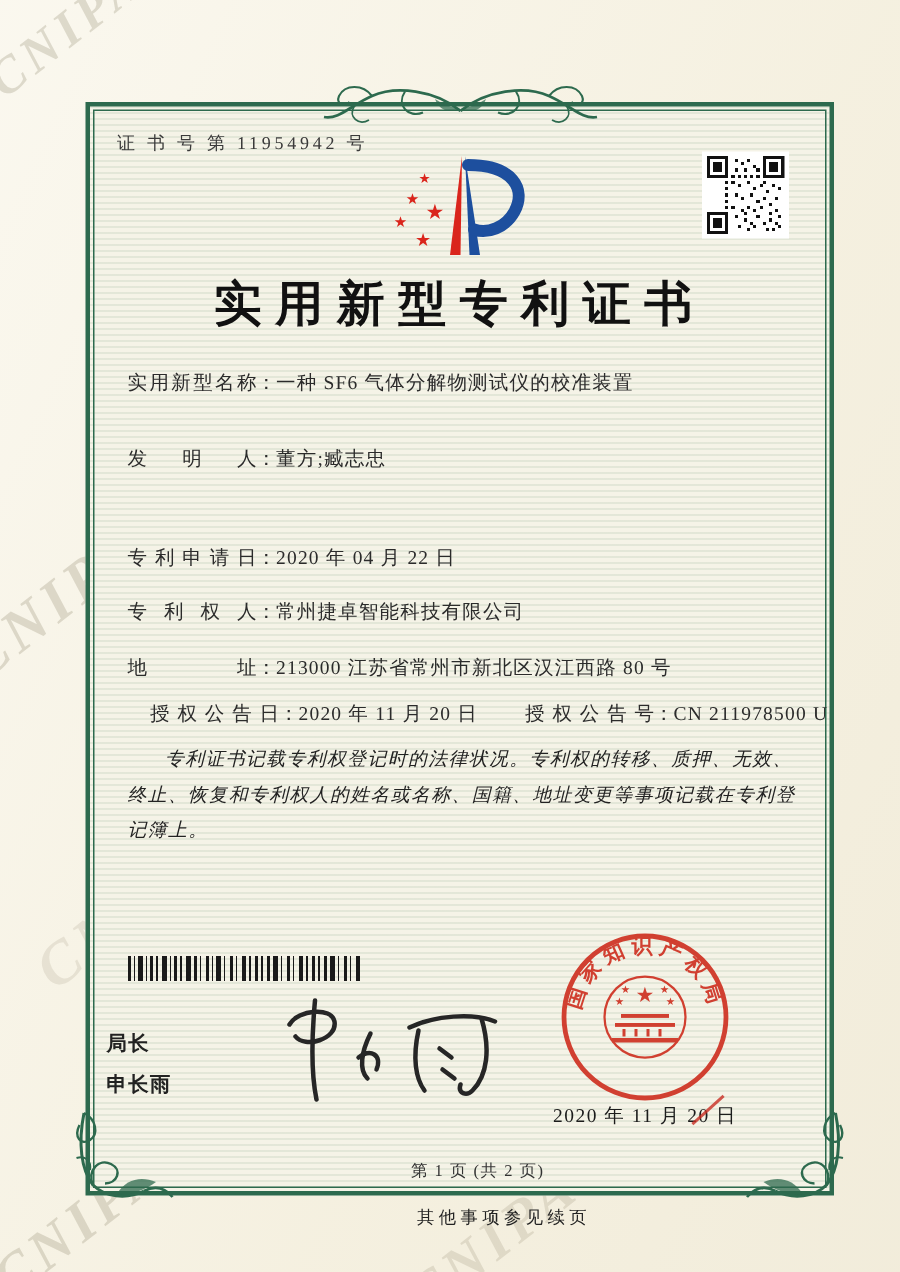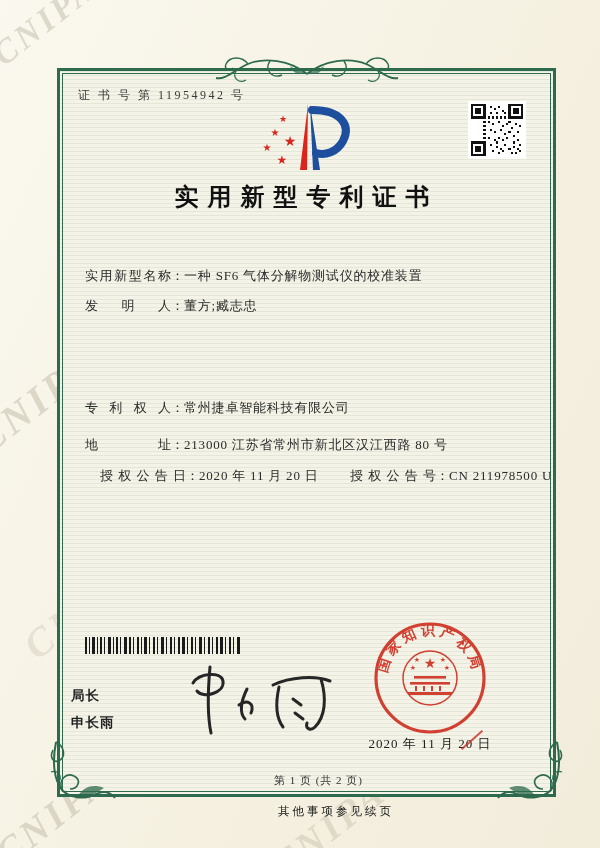--- a/index.html
+++ b/index.html
@@ -42,27 +42,27 @@
   .ornament{position:absolute;color:#2d6a4e;pointer-events:none;}
   .orn-top{left:50%;top:-17px;transform:translateX(-50%);}
   .orn-bl{left:-12px;bottom:-12px;}
   .orn-br{right:-12px;bottom:-12px;transform:scaleX(-1);}
   
   .cert-no{position:absolute;left:18px;top:16px;font-size:12px;letter-spacing:2.5px;color:#3a3a3a;}
   .logo{position:absolute;left:190px;top:27px;}
   .qr{position:absolute;left:408px;top:30px;width:58px;height:58px;background:#fff;padding:3px;box-sizing:border-box;}
   .title{
     position:absolute;left:0;top:110px;width:100%;
-    text-align:center;font-size:24px;font-weight:bold;letter-spacing:9px;color:#111;
+    text-align:center;font-size:32px;font-weight:bold;letter-spacing:9px;color:#111;
   }
   
   .row{position:absolute;left:25px;font-size:13px;white-space:nowrap;}
   .row .lbl{display:inline-block;width:86px;text-align:justify;text-align-last:justify;vertical-align:bottom;}
   .row .val{letter-spacing:.8px;}
-  .r0{top:196px;} .r1{top:226px;} .r2{top:255px;} .r3{top:292px;} .r4{top:328px;} .r5{top:365px;} .r6{top:396px;margin-left:15px;}
+  .r0{top:175px;} .r1{top:226px;} .r2{top:255px;} .r3{top:292px;} .r4{top:328px;} .r5{top:365px;} .r6{top:396px;margin-left:15px;}
   .pair2{position:absolute;left:250px;top:0;}
   .r6{width:460px;}
   
   .legal{position:absolute;left:25px;top:424px;width:450px;}
   .legal p{
     margin:0;font-size:12.5px;line-height:1.88;letter-spacing:1px;
     font-style:italic;text-indent:2em;color:#222;
   }
   
   .barcode{position:absolute;left:25px;top:566px;}
@@ -150,34 +150,38 @@
     </svg>
 
     <div class="title">实用新型专利证书</div>
 
     <div class="row r0">
       <span class="lbl">实用新型名称</span><span class="colon">：</span><span class="val">一种 SF6 气体分解物测试仪的校准装置</span>
     </div>
     <div class="row r1">
       <span class="lbl">发明人</span><span class="colon">：</span><span class="val">董方;臧志忠</span>
     </div>
+    <div class="row r3">
+      <span class="lbl">专利申请日</span><span class="colon">：</span><span class="val">2020 年 04 月 22 日</span>
+    </div>
     <div class="row r4">
       <span class="lbl">专利权人</span><span class="colon">：</span><span class="val">常州捷卓智能科技有限公司</span>
     </div>
     <div class="row r5">
       <span class="lbl">地址</span><span class="colon">：</span><span class="val">213000 江苏省常州市新北区汉江西路 80 号</span>
     </div>
     <div class="row r6">
       <span class="lbl">授权公告日</span><span class="colon">：</span><span class="val">2020 年 11 月 20 日</span>
       <span class="pair2">
         <span class="lbl">授权公告号</span><span class="colon">：</span><span class="val">CN 211978500 U</span>
       </span>
     </div>
 
     <div class="legal">
+      <p>专利证书记载专利权登记时的法律状况。专利权的转移、质押、无效、终止、恢复和专利权人的姓名或名称、国籍、地址变更等事项记载在专利登记簿上。</p>
     </div>
 
     <svg class="barcode" width="158" height="17" viewBox="0 0 158 17" shape-rendering="crispEdges">
       <path fill="#1a1a1a" d="M0,0h2v17h-2zM4,0h1v17h-1zM7,0h3v17h-3zM12,0h1v17h-1zM15,0h2v17h-2zM19,0h1v17h-1zM23,0h3v17h-3zM28,0h1v17h-1zM31,0h2v17h-2zM35,0h1v17h-1zM39,0h3v17h-3zM44,0h2v17h-2zM48,0h1v17h-1zM52,0h2v17h-2zM56,0h1v17h-1zM59,0h3v17h-3zM64,0h1v17h-1zM68,0h2v17h-2zM72,0h1v17h-1zM76,0h3v17h-3zM81,0h1v17h-1zM85,0h2v17h-2zM89,0h1v17h-1zM93,0h2v17h-2zM97,0h3v17h-3zM102,0h1v17h-1zM106,0h2v17h-2zM110,0h1v17h-1zM114,0h3v17h-3zM119,0h1v17h-1zM123,0h2v17h-2zM127,0h1v17h-1zM131,0h2v17h-2zM135,0h3v17h-3zM140,0h1v17h-1zM144,0h2v17h-2zM148,0h1v17h-1zM152,0h3v17h-3z"></path>
     </svg>
 
     <div class="signer">
       <div>局长</div>
       <div>申长雨</div>
     </div>

